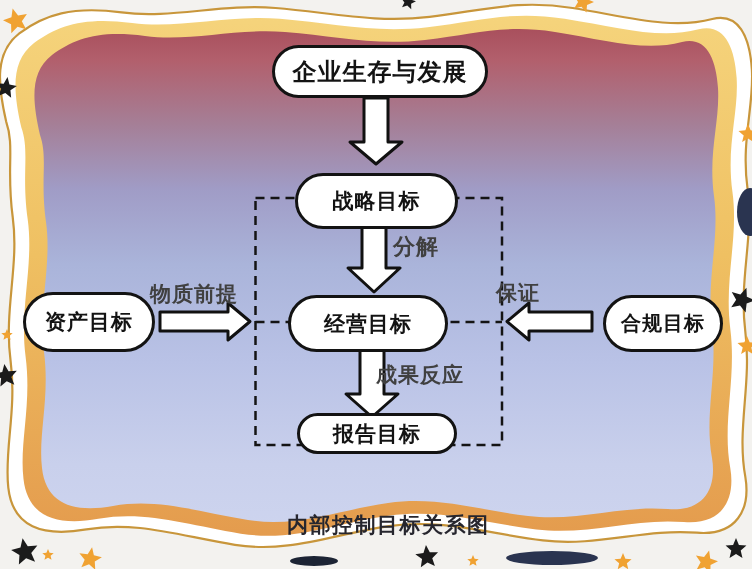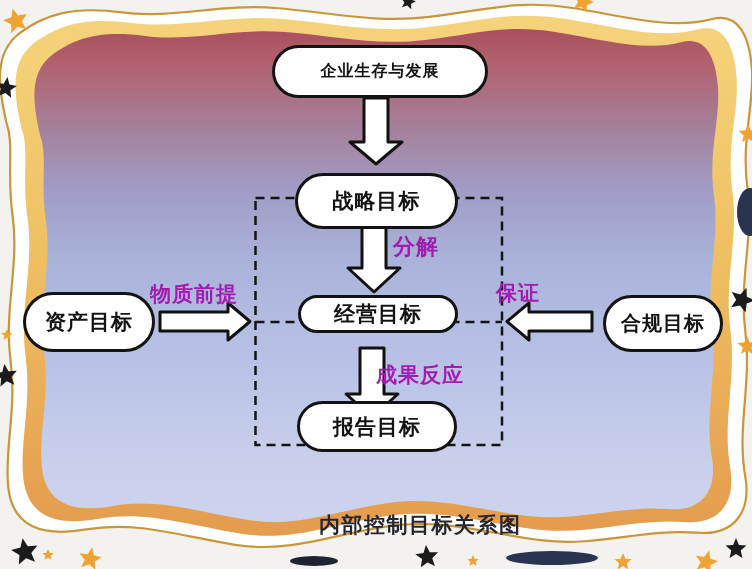--- a/index.html
+++ b/index.html
@@ -3,35 +3,35 @@
 <meta charset="utf-8">
 <style>
   html,body{margin:0;padding:0;background:#f3f2ef;}
   .stage{position:relative;width:752px;height:569px;overflow:hidden;
          font-family:"Liberation Sans","DejaVu Sans",sans-serif;}
   .stage svg{position:absolute;left:0;top:0;width:752px;height:569px;}
   .pill{position:absolute;box-sizing:border-box;background:#ffffff;
         border:3px solid #131313;border-radius:999px;
         display:flex;align-items:center;justify-content:center;
         font-weight:600;color:#131313;letter-spacing:1px;white-space:nowrap;}
-  .lbl{position:absolute;font-weight:600;color:#a21caf;letter-spacing:1px;white-space:nowrap;font-family:Liberation Mono, monospace;}
+  .lbl{position:absolute;font-weight:600;color:#404040;letter-spacing:1px;white-space:nowrap;font-family:Liberation Mono, monospace;}
   
-  .n-root{left:272px;top:45px;width:216px;height:53px;font-size:16px;}
+  .n-root{left:272px;top:45px;width:216px;height:53px;font-size:24px;}
   .n-strategic{left:295px;top:173px;width:163px;height:56px;font-size:21px;}
-  .n-operation{left:298px;top:295px;width:160px;height:38px;font-size:21px;}
-  .n-report{left:297px;top:401px;width:160px;height:51px;font-size:21px;}
+  .n-operation{left:288px;top:295px;width:160px;height:57px;font-size:21px;}
+  .n-report{left:297px;top:413px;width:160px;height:41px;font-size:21px;}
   .n-asset{left:23px;top:292px;width:132px;height:60px;font-size:21px;}
   .n-compliance{left:603px;top:295px;width:120px;height:57px;font-size:20px;}
   
   .l-decompose{left:393px;top:232px;font-size:22px;}
   .l-result{left:376px;top:361px;font-size:21px;}
   .l-material{left:150px;top:280px;font-size:21px;text-align:right;}
   .l-guarantee{left:496px;top:279px;font-size:21px;}
   .caption{position:absolute;left:287px;top:511px;font-size:21px;letter-spacing:1.5px;
-           font-weight:600;color:#26262e;white-space:nowrap;margin-left:32px;}
+           font-weight:600;color:#26262e;white-space:nowrap;}
   .dash{fill:none;stroke:#141414;stroke-width:2.5;stroke-dasharray:9 6;}
   .barrow{fill:#ffffff;stroke:#111111;stroke-width:3;stroke-linejoin:round;}
 </style>
 </head>
 <body>
 
 <div class="stage">
 
   <svg class="frame" viewBox="0 0 752 569" aria-hidden="true">
     <defs>

